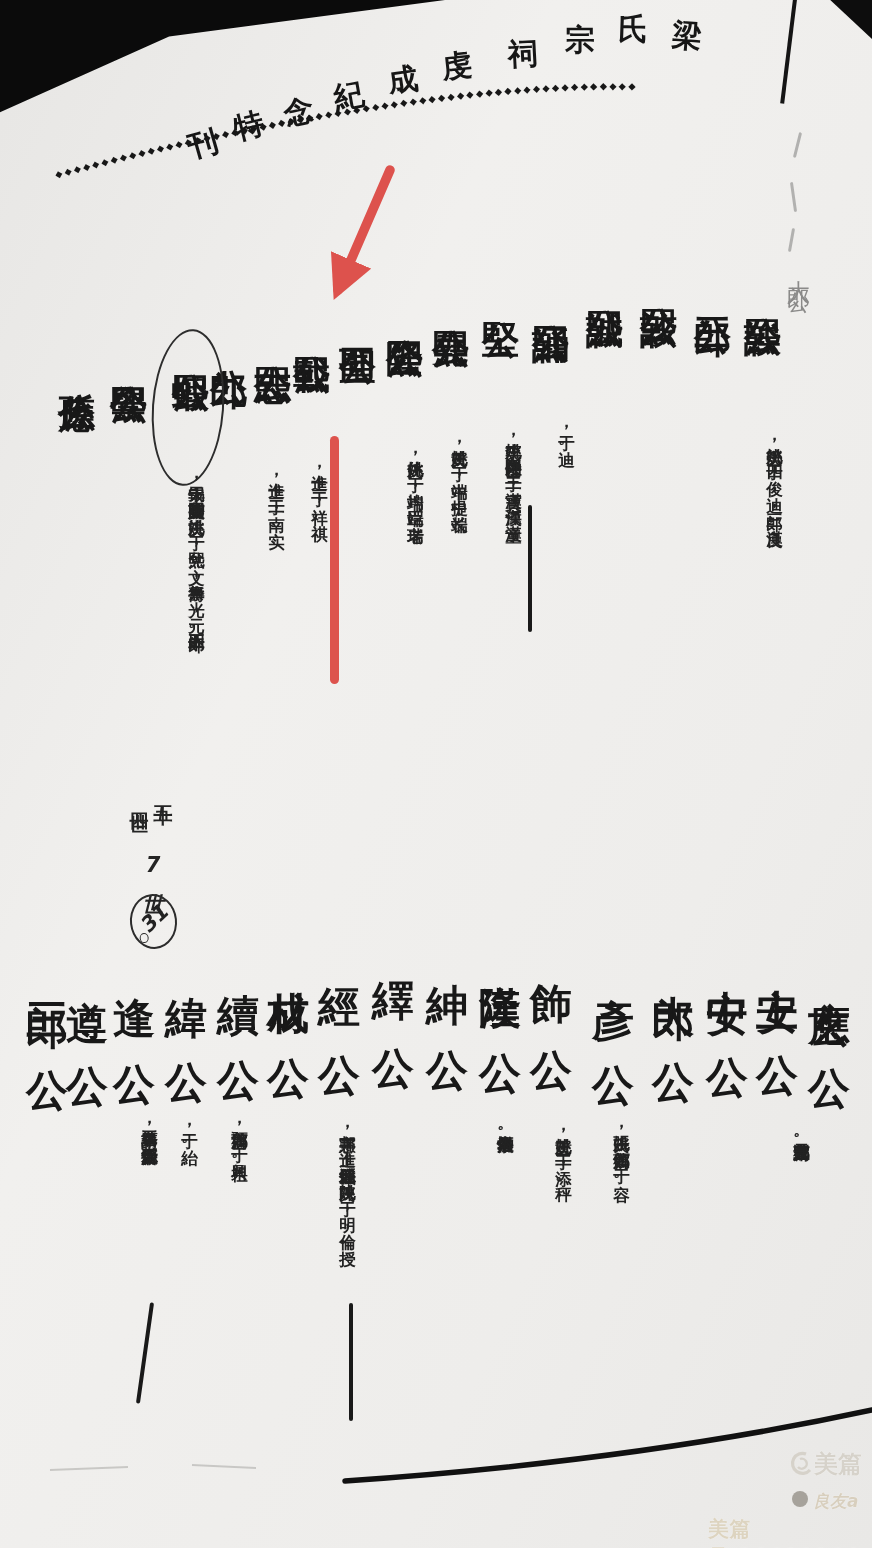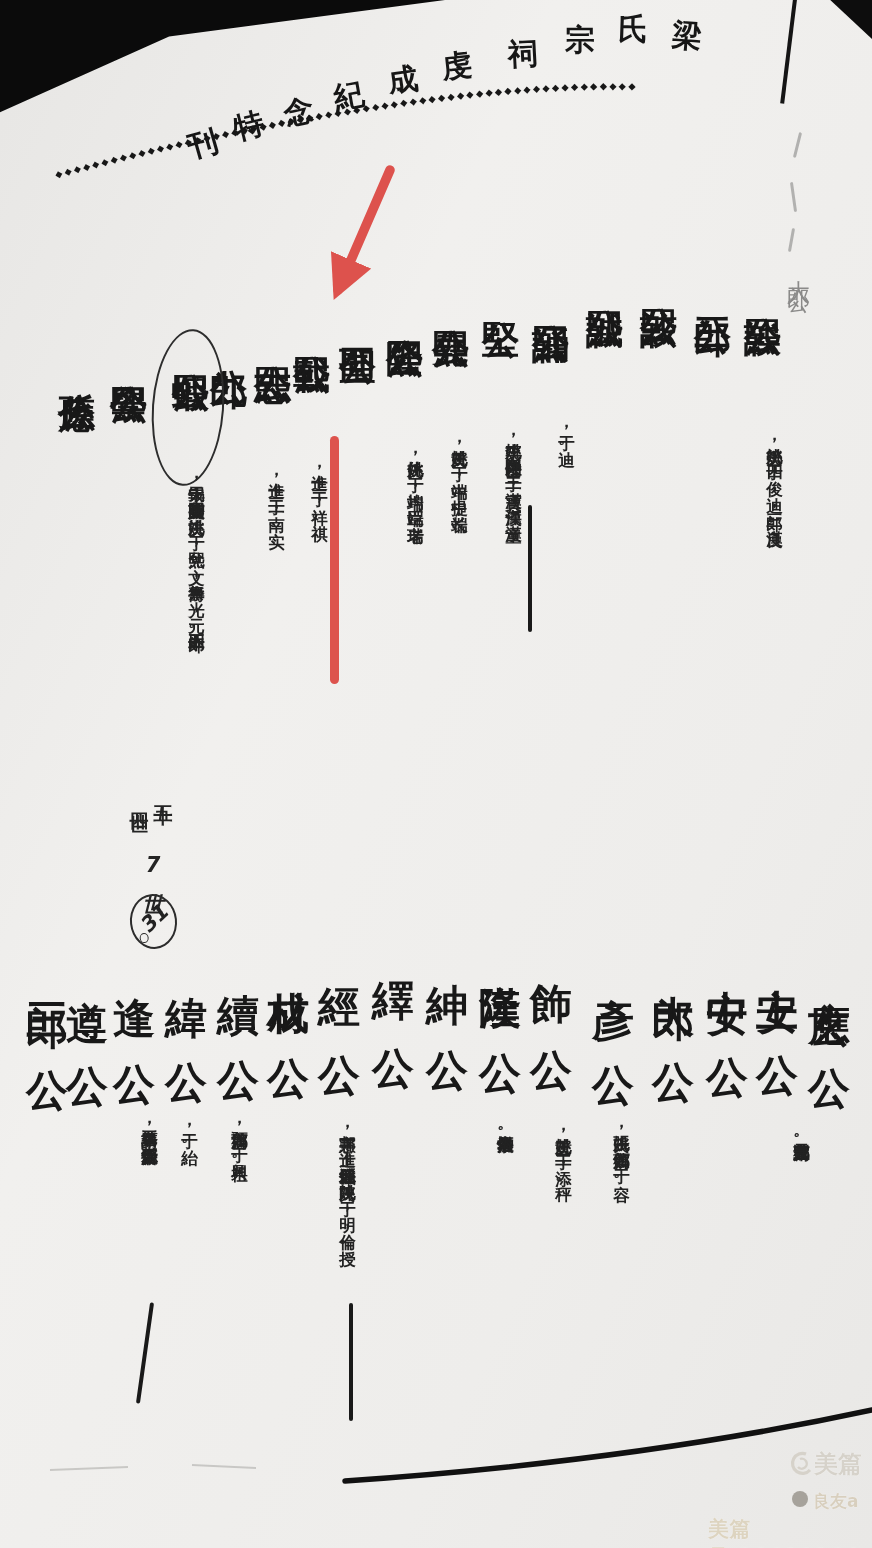--- a/index.html
+++ b/index.html
@@ -40,21 +40,21 @@
     border-radius:50%;transform:rotate(-6deg);}
   .gen-circle .num{position:absolute;left:9px;top:10px;font-size:21px;font-weight:700;font-style:italic;
     font-family:"DejaVu Sans",sans-serif;transform:rotate(-38deg);color:#222;}
   .gen-circle .dot{position:absolute;left:6px;bottom:5px;width:7px;height:8px;border:1.6px solid #2c2c2c;border-radius:50%;}
   
   .margin-note{position:absolute;left:783px;top:262px;writing-mode:vertical-rl;text-orientation:upright;
     font-size:23px;color:#3a3a3a;opacity:.55;letter-spacing:5px;}
   
   .wm{position:absolute;font-family:"DejaVu Sans","Liberation Sans",sans-serif;font-weight:700;}
   .wm-brand{left:814px;top:1448px;font-size:24px;color:#d6d2ca;text-shadow:0 0 1px #fff;}
-  .wm-user{left:813px;top:1490px;font-size:17px;color:#d8cfbe;text-shadow:0 0 1px #fff;}
+  .wm-user{left:813px;top:1490px;font-size:17px;color:#d8cfbe;text-shadow:0 0 1px #fff;font-style:italic;}
   .wm-acct{left:708px;top:1515px;font-size:21px;color:#ddd4c0;letter-spacing:.5px;text-shadow:0 0 1px #fff;}
   .wm-avatar{position:absolute;left:792px;top:1491px;width:16px;height:16px;border-radius:50%;background:#6d675d;opacity:.55;}
   svg.overlay{position:absolute;left:0;top:0;pointer-events:none;}
 </style>
 </head>
 <body>
 
 <div class="page">
 
   <div class="corner-tl"></div>

